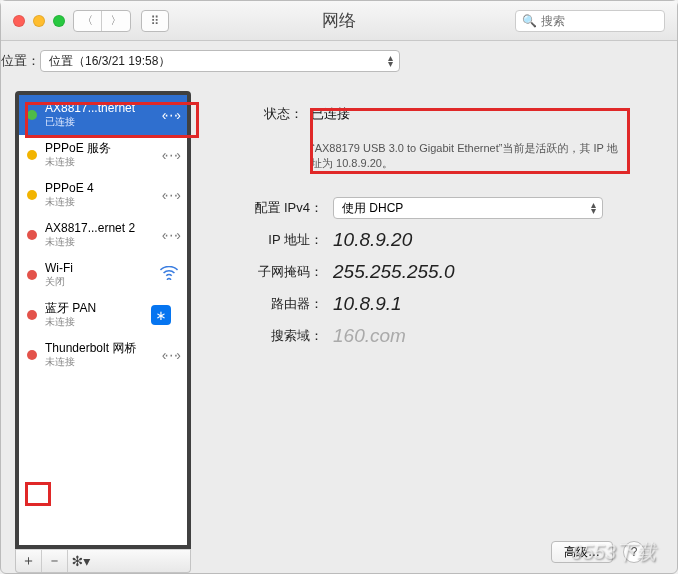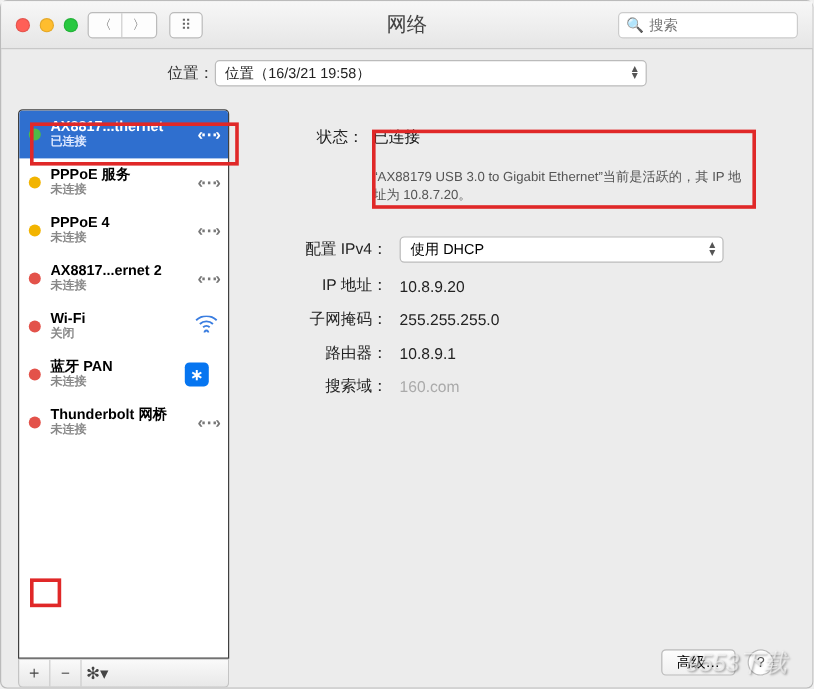--- a/index.html
+++ b/index.html
@@ -16,29 +16,29 @@
 .tb-btn { width: 28px; display:flex; align-items:center; justify-content:center; border-right:1px solid #ccc; color:#666; font-size:11px; }
 .tb-btn:last-child { border-right:none; }
 .tb-apps { width:28px; height:22px; border:1px solid #bbb; border-radius:4px; background:#fdfdfd; display:flex; align-items:center; justify-content:center; color:#666; font-size:12px; margin-left:2px; }
 
 .title { position:absolute; left:50%; transform:translateX(-50%); font-size:17px; color:#444; }
 
 .search { margin-left:auto; display:flex; align-items:center; border:1px solid #ccc; border-radius:4px; background:#fff; height:22px; padding:0 6px; width:150px; }
 .search input { border:none; outline:none; font-size:12px; background:transparent; width:110px; color:#666; }
 .search .mag { color:#888; font-size:12px; margin-right:4px; }
 
-.location-row { height: 40px; display:flex; align-items:center; justify-content:center; }
+.location-row { height: 40px; display:flex; align-items:center; justify-content:flex-start; }
 .loc-label { font-size:13px; color:#333; }
 .loc-select { width: 360px; height: 22px; border:1px solid #bbb; border-radius:4px; background:#fff; display:flex; align-items:center; padding:0 8px; font-size:12px; color:#222; position:relative; }
 .loc-select .arrows { position:absolute; right:6px; font-size:10px; color:#555; line-height:6px; }
 
 .content { flex:1; display:flex; padding: 10px 14px 0 14px; gap:12px; }
 
 .sidebar { width: 176px; display:flex; flex-direction:column; }
-.sidebar-list { flex:1; background:#fff; border:1px solid #404040; border-radius:4px 4px 0 0; overflow:hidden;font-weight:bold; }
+.sidebar-list { flex:1; background:#fff; border:4px solid #404040; border-radius:4px 4px 0 0; overflow:hidden; }
 .sidebar-item { display:flex; align-items:center; padding:6px 8px; gap:8px; border-bottom:0; position:relative; }
 .sidebar-item.selected { background:#2f6fcf; color:#fff; }
 .dot { width:10px; height:10px; border-radius:50%; flex-shrink:0; }
 .dot-green { background:#4fbb48; } .dot-yellow { background:#f2b400; } .dot-red { background:#e3524a; }
 .item-text { flex:1; font-size:12px; line-height:14px; }
 .item-sub { font-size:10px; color:#888; }
 .sidebar-item.selected .item-sub { color:#e0eaff; }
 .item-icon { width:28px; text-align:right; font-size:16px; }
 .eth-icon { font-size:14px; color:#777; letter-spacing:-2px; }
 .sidebar-item.selected .eth-icon { color:#fff; }
@@ -50,21 +50,21 @@
 .main { flex:1; display:flex; flex-direction:column; }
 .status-box { margin: 8px 30px 10px 30px; padding: 6px 10px; }
 .status-row { display:flex; gap:8px; margin-bottom:18px; }
 .status-label { width:60px; text-align:right; font-size:13px; color:#222; }
 .status-val { font-size:13px; color:#111; }
 .status-desc { font-size:11px; color:#555; margin-left:68px; line-height:15px; }
 
 .kv-rows { margin-top:10px; }
 .kv { display:flex; align-items:center; margin-bottom:10px; }
 .kv .k { width:130px; text-align:right; font-size:13px; color:#222; padding-right:10px; }
-.kv .v { font-size:13px; color:#222; }
+.kv .v { font-size:19px; color:#222;font-style:italic; }
 .kv .muted { color:#aaa; }
 .kv .select { width:270px; height:22px; border:1px solid #bbb; border-radius:4px; background:#fff; display:flex; align-items:center; padding:0 8px; font-size:12px; position:relative; }
 .kv .select .arrows { position:absolute; right:6px; font-size:10px; color:#555; line-height:6px; }
 
 .adv-row { display:flex; justify-content:flex-end; align-items:center; gap:10px; padding: 0 18px 10px 0; }
 .btn { height:22px; padding:0 12px; border:1px solid #bbb; border-radius:4px; background:linear-gradient(#fdfdfd,#f0f0f0); font-size:12px; display:flex; align-items:center; }
 .help { width:22px; height:22px; border-radius:50%; border:1px solid #bbb; background:#fff; display:flex; align-items:center; justify-content:center; font-size:12px; color:#555; }
 
 .footer { height:46px; border-top:1px solid #c8c8c8; display:flex; align-items:center; justify-content:flex-end; padding:0 18px; gap:10px; background:#ececec; }
 
@@ -197,21 +197,21 @@
           </div>
       </div>
     </div>
 
     <div class="main">
       <div class="status-box">
         <div class="status-row">
           <span class="status-label">状态：</span>
           <span class="status-val">已连接</span>
         </div>
-        <div class="status-desc">“AX88179 USB 3.0 to Gigabit Ethernet”当前是活跃的，其 IP 地址为 10.8.7.20。</div>
+        <div class="status-desc">“AX88179 USB 3.0 to Gigabit Ethernet”当前是活跃的，其 IP 地址为 10.8.9.20。</div>
       </div>
 
       <div class="kv-rows">
         <div class="kv">
           <span class="k">配置 IPv4：</span>
           <div class="select">
             <span>使用 DHCP</span>
             <span class="arrows">▴<br>▾</span>
           </div>
         </div>

